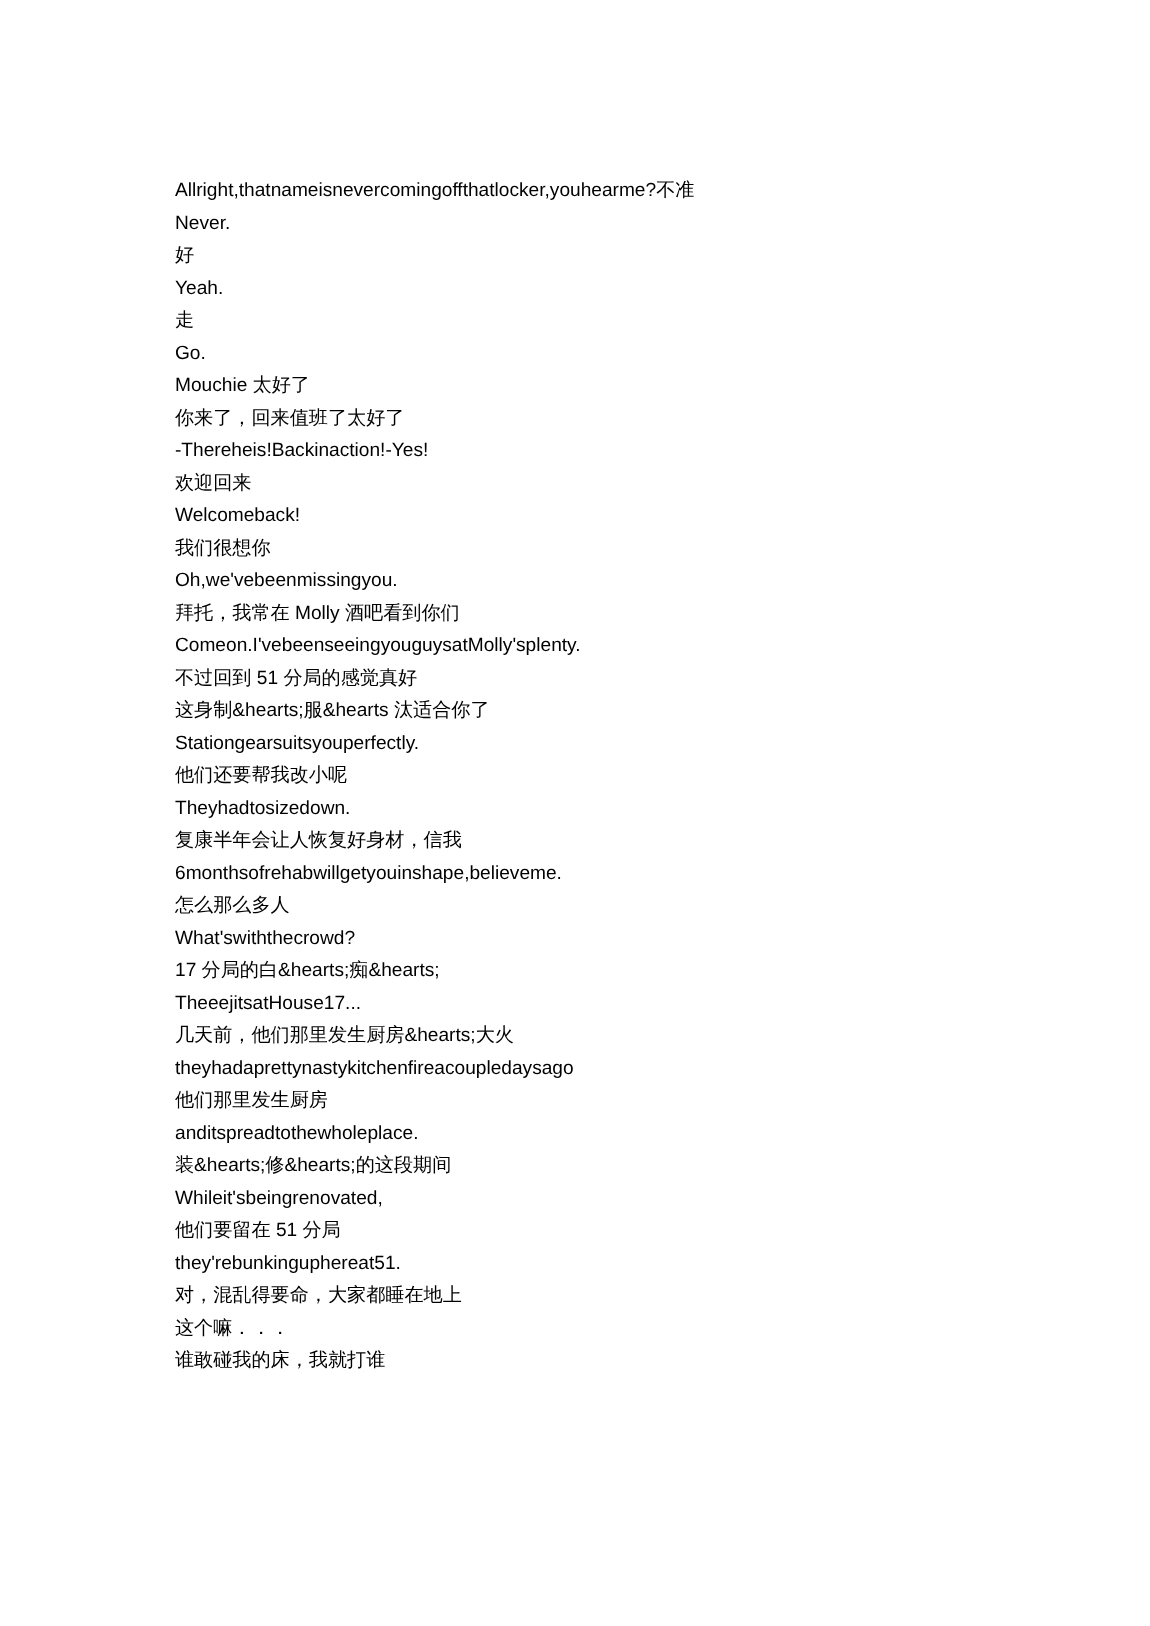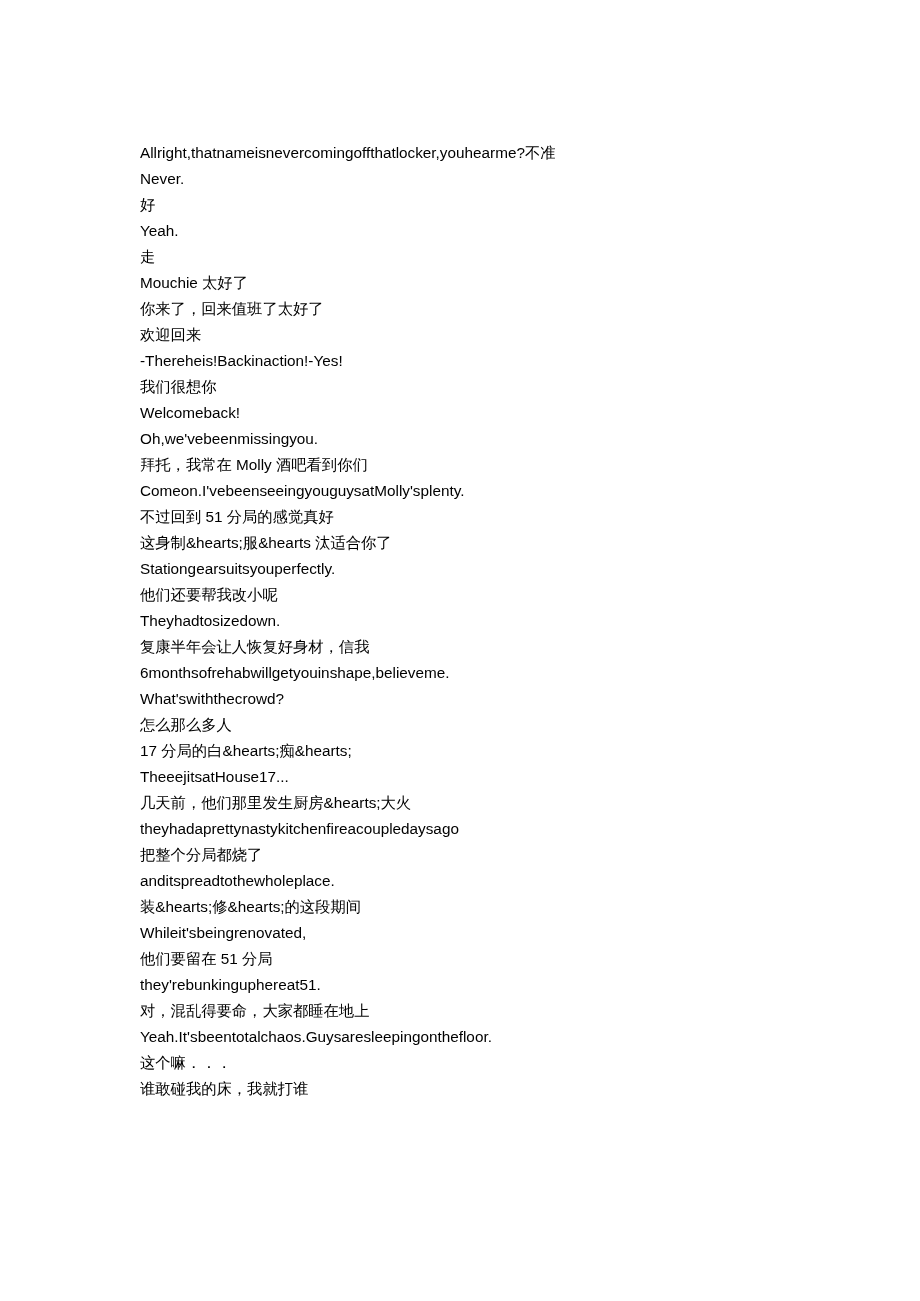--- a/index.html
+++ b/index.html
@@ -24,45 +24,45 @@
 </style>
 </head>
 <body>
 
 <div class="page">
   <div class="line">Allright,thatnameisnevercomingoffthatlocker,youhearme?不准</div>
   <div class="line">Never.</div>
   <div class="line">好</div>
   <div class="line">Yeah.</div>
   <div class="line">走</div>
+  <div class="line">Go.</div>
   <div class="line">Mouchie 太好了</div>
   <div class="line">你来了，回来值班了太好了</div>
+  <div class="line">-Thereheis!Backinaction!-Yes!</div>
   <div class="line">欢迎回来</div>
-  <div class="line">-Thereheis!Backinaction!-Yes!</div>
+  <div class="line">Welcomeback!</div>
   <div class="line">我们很想你</div>
-  <div class="line">Welcomeback!</div>
   <div class="line">Oh,we'vebeenmissingyou.</div>
   <div class="line">拜托，我常在 Molly 酒吧看到你们</div>
   <div class="line">Comeon.I'vebeenseeingyouguysatMolly'splenty.</div>
   <div class="line">不过回到 51 分局的感觉真好</div>
   <div class="line">这身制&amp;hearts;服&amp;hearts 汰适合你了</div>
   <div class="line">Stationgearsuitsyouperfectly.</div>
   <div class="line">他们还要帮我改小呢</div>
   <div class="line">Theyhadtosizedown.</div>
   <div class="line">复康半年会让人恢复好身材，信我</div>
   <div class="line">6monthsofrehabwillgetyouinshape,believeme.</div>
+  <div class="line">怎么那么多人</div>
   <div class="line">What'swiththecrowd?</div>
-  <div class="line">怎么那么多人</div>
   <div class="line">17 分局的白&amp;hearts;痴&amp;hearts;</div>
   <div class="line">TheeejitsatHouse17...</div>
   <div class="line">几天前，他们那里发生厨房&amp;hearts;大火</div>
   <div class="line">theyhadaprettynastykitchenfireacoupledaysago</div>
-  <div class="line">把整个分局都烧了</div>
+  <div class="line">他们那里发生厨房</div>
   <div class="line">anditspreadtothewholeplace.</div>
   <div class="line">装&amp;hearts;修&amp;hearts;的这段期间</div>
   <div class="line">Whileit'sbeingrenovated,</div>
   <div class="line">他们要留在 51 分局</div>
   <div class="line">they'rebunkinguphereat51.</div>
   <div class="line">对，混乱得要命，大家都睡在地上</div>
-  <div class="line">Yeah.It'sbeentotalchaos.Guysaresleepingonthefloor.</div>
   <div class="line">这个嘛．．．</div>
   <div class="line">谁敢碰我的床，我就打谁</div>
 </div>
 
 </body></html>

